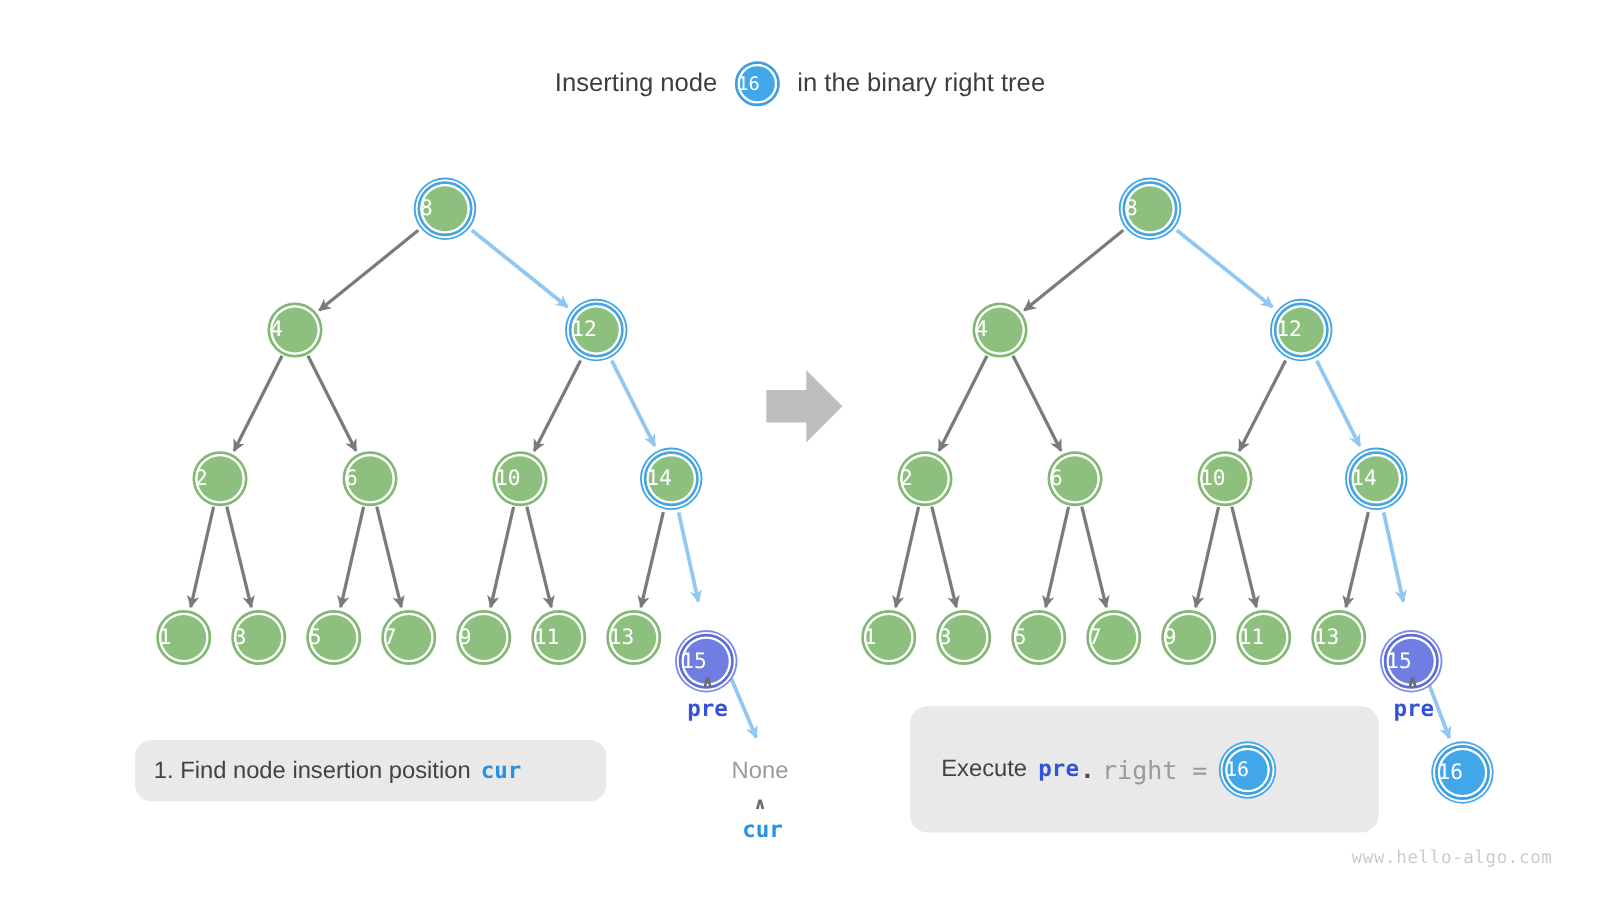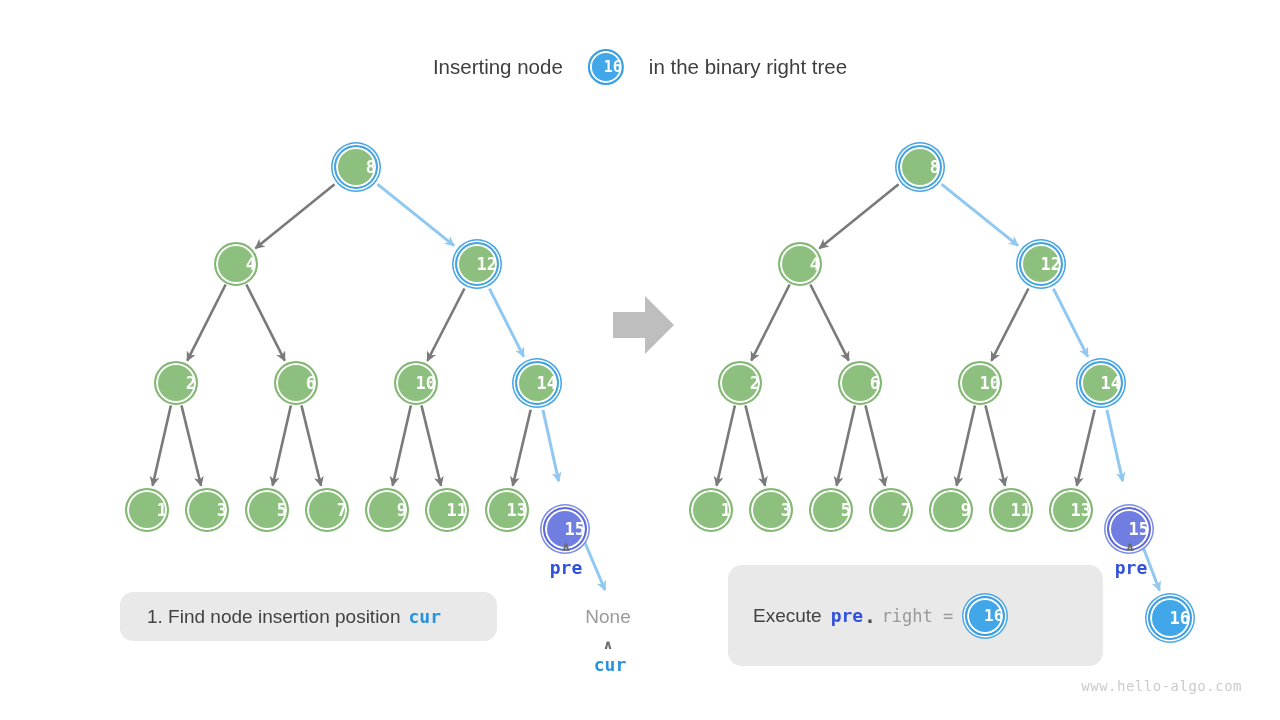--- a/index.html
+++ b/index.html
@@ -5,29 +5,29 @@
   html,body{margin:0;padding:0;background:#fff;}
   .stage{
     position:relative;width:1280px;height:720px;background:#fff;overflow:hidden;
     font-family:"Liberation Sans",sans-serif;
   }
   svg.layer{position:absolute;left:0;top:0;width:1280px;height:720px;}
 
   
   .title{
     position:absolute;left:50%;top:49px;transform:translateX(-50%);
-    display:flex;align-items:center;gap:25px;white-space:nowrap;
+    display:flex;align-items:center;gap:14px;white-space:nowrap;
     font-size:20.5px;color:#3e3e3e;font-weight:500;
   }
 
   
   .node{
     box-sizing:border-box;width:44px;height:44px;border-radius:50%;
-    display:flex;align-items:center;justify-content:flex-end;
-    font-family:"DejaVu Sans Mono",monospace;font-weight:bold;font-size:17px;color:#fff;
+    display:flex;align-items:center;justify-content:flex-start;
+    font-family:"DejaVu Sans Mono",monospace;font-weight:normal;font-size:17px;color:#fff;
     box-shadow:inset 0 0 0 2px #fff;
   }
   .node.abs{position:absolute;transform:translate(-50%,-50%);}
   .node.inline{display:inline-flex;flex:0 0 auto;}
   .node.green{background:var(--node_green);border:2.5px solid var(--node_green_border);}
   .node.green.hl{border-color:var(--highlight_blue);
     box-shadow:inset 0 0 0 2px #fff,0 0 0 1.5px #fff,0 0 0 3px var(--highlight_blue);}
   .node.blue{background:var(--node_blue);border:2.5px solid var(--node_blue_border);}
   .node.blue.hl{
     box-shadow:inset 0 0 0 2px #fff,0 0 0 1.5px #fff,0 0 0 3px var(--node_blue_ring);}
@@ -40,35 +40,35 @@
   
   .lbl{position:absolute;transform:translate(-50%,-50%);white-space:nowrap;}
   .lbl.caret{color:#6b6b6b;font-size:13px;font-weight:bold;font-family:"DejaVu Sans",sans-serif;}
   .lbl.pre{color:var(--label_pre);font-family:"DejaVu Sans Mono",monospace;font-weight:bold;font-size:18px;}
   .lbl.cur{color:var(--label_cur);font-family:"DejaVu Sans Mono",monospace;font-weight:bold;font-size:18px;}
   .lbl.none{color:#9b9b9b;font-size:19px;}
 
   
   .caption{position:absolute;background:var(--caption_bg);color:#424242;font-size:19px;}
   .caption1{
-    left:120px;top:592px;width:377px;height:49px;border-radius:13px;
-    display:flex;align-items:center;padding:0 0 0 27px;box-sizing:border-box;white-space:nowrap;
+    left:108px;top:592px;width:377px;height:49px;border-radius:13px;
+    display:flex;align-items:center;padding:0 0 0 15px;box-sizing:border-box;white-space:nowrap;
   }
   .caption2{
     left:728px;top:565px;width:375px;height:101px;border-radius:14px;
     display:flex;flex-direction:column;justify-content:space-evenly;
     padding:6px 0 6px 12px;box-sizing:border-box;
   }
   .cap2-line1{white-space:nowrap;}
   .cap2-line2{display:flex;align-items:center;white-space:nowrap;margin-left:13px;}
   .kw{font-family:"DejaVu Sans Mono",monospace;font-weight:bold;font-size:18px;}
   .kw.cur{color:var(--label_cur);margin-left:8px;}
   .kw.pre{color:var(--label_pre);margin-left:9px;}
   .punct{font-family:"DejaVu Sans Mono",monospace;font-weight:bold;color:#4a4a4a;margin:0 1px;}
-  .code{font-family:"DejaVu Sans Mono",monospace;color:var(--label_gray);font-size:17px;margin-left:5px;}
+  .code{font-family:"DejaVu Sans Mono",monospace;color:var(--label_gray);font-size:20px;margin-left:5px;}
   .cap2-line2 .node{margin-left:12px;}
 
   
   .watermark{
     position:absolute;right:38px;top:678px;
     font-family:"DejaVu Sans Mono",monospace;font-size:14px;color:#cbcbcb;letter-spacing:0.5px;
   }
 </style>
 </head>
 <body>

